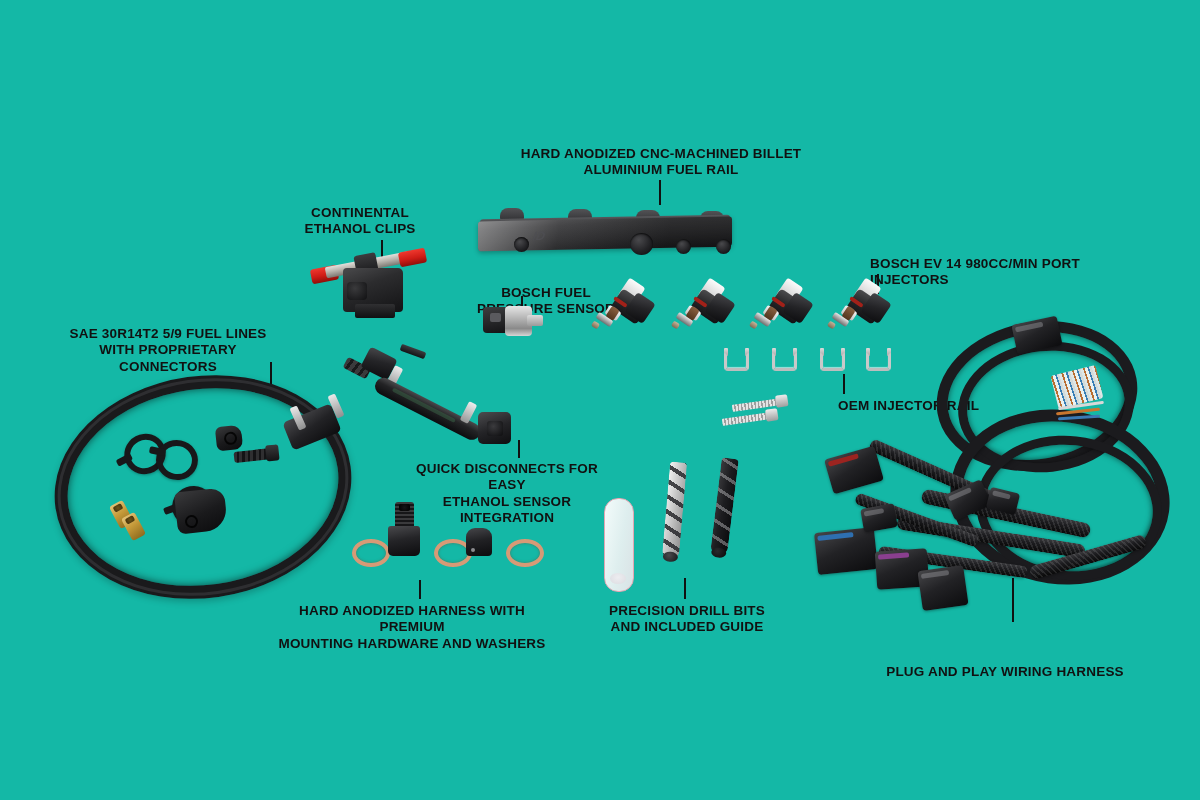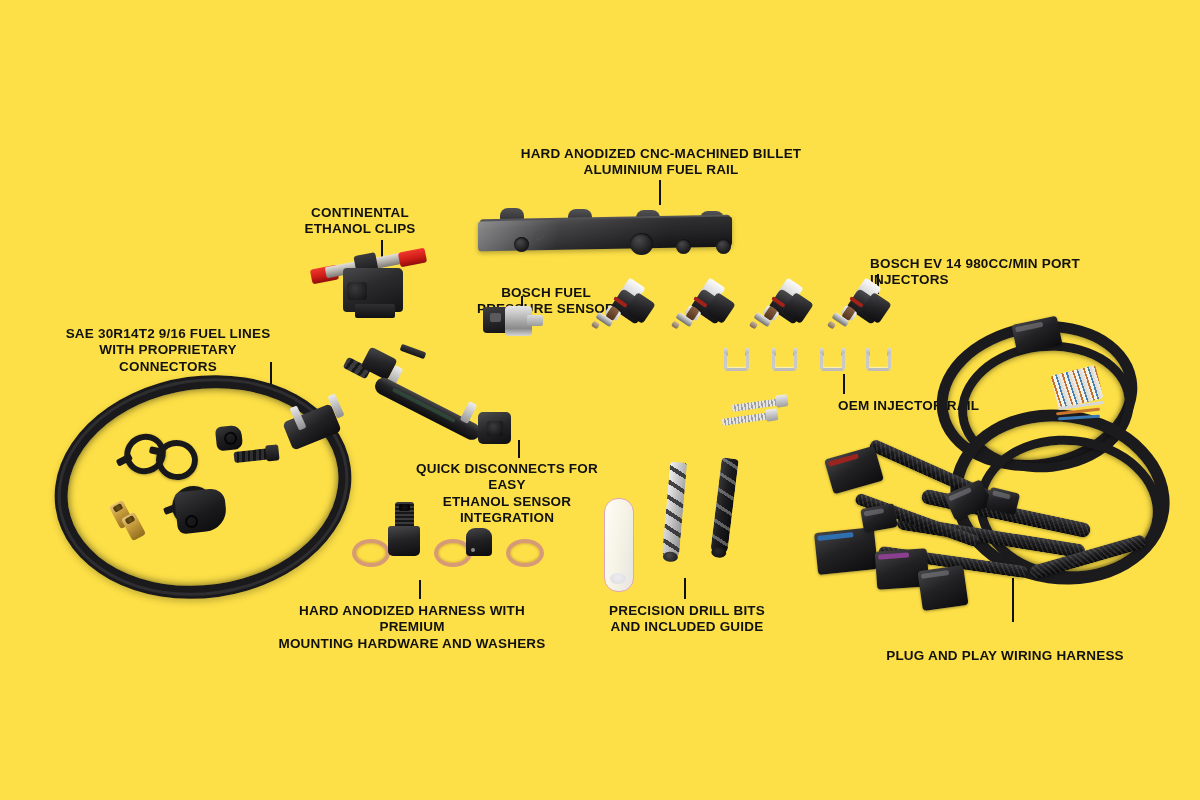--- a/index.html
+++ b/index.html
@@ -4,21 +4,21 @@
 <style>
   html, body {
     margin: 0;
     padding: 0;
     background: #ffffff;
   }
   #stage {
     position: relative;
     width: 1200px;
     height: 800px;
-    background: #fde047;
+    background: #14b8a6;
     overflow: hidden;
     font-family: "Liberation Sans", sans-serif;
   }
 
   
   .callout {
     position: absolute;
     font-family: "Liberation Sans", sans-serif;
     font-weight: bold;
     font-size: 13.5px;
@@ -429,40 +429,40 @@
 ETHANOL CLIPS</div>
   <div class="leader" style="left:381px; top:240px; height:22px;"></div>
 
   <div class="callout" style="left:468px; top:262px; width:156px;margin-top:23px;">BOSCH FUEL
 PRESSURE SENSOR</div>
   <div class="leader" style="left:521px; top:296px; height:12px;"></div>
 
   <div class="callout" style="left:870px; top:256px; width:290px; text-align:left;">BOSCH EV 14 980CC/MIN PORT INJECTORS</div>
   <div class="leader" style="left:877px; top:274px; height:20px;"></div>
 
-  <div class="callout" style="left:52px; top:326px; width:232px;">SAE 30R14T2 9/16 FUEL LINES
+  <div class="callout" style="left:52px; top:326px; width:232px;">SAE 30R14T2 5/9 FUEL LINES
 WITH PROPRIETARY CONNECTORS</div>
   <div class="leader" style="left:270px; top:362px; height:24px;"></div>
 
   <div class="callout" style="left:838px; top:398px; width:146px; text-align:left;">OEM INJECTOR RAIL</div>
   <div class="leader" style="left:843px; top:374px; height:20px;"></div>
 
   <div class="callout" style="left:396px; top:461px; width:222px;">QUICK DISCONNECTS FOR EASY
 ETHANOL SENSOR INTEGRATION</div>
   <div class="leader" style="left:518px; top:440px; height:18px;"></div>
 
   <div class="callout" style="left:268px; top:603px; width:288px;">HARD ANODIZED HARNESS WITH PREMIUM
 MOUNTING HARDWARE AND WASHERS</div>
   <div class="leader" style="left:419px; top:580px; height:19px;"></div>
 
   <div class="callout" style="left:600px; top:603px; width:174px;">PRECISION DRILL BITS
 AND INCLUDED GUIDE</div>
   <div class="leader" style="left:684px; top:578px; height:21px;"></div>
 
-  <div class="callout" style="left:880px; top:648px; width:250px;">PLUG AND PLAY WIRING HARNESS</div>
+  <div class="callout" style="left:880px; top:664px; width:250px;">PLUG AND PLAY WIRING HARNESS</div>
   <div class="leader" style="left:1012px; top:578px; height:44px;"></div>
 
   <div class="part" id="fuel-rail">
     <div class="rail-boss" style="left:22px; top:3px;"></div>
     <div class="rail-boss" style="left:90px; top:4px;"></div>
     <div class="rail-boss" style="left:158px; top:5px;"></div>
     <div class="rail-boss" style="left:222px; top:6px;"></div>
     <div class="rail-top"></div>
     <div class="rail-body">
       <div class="sheen"></div>

